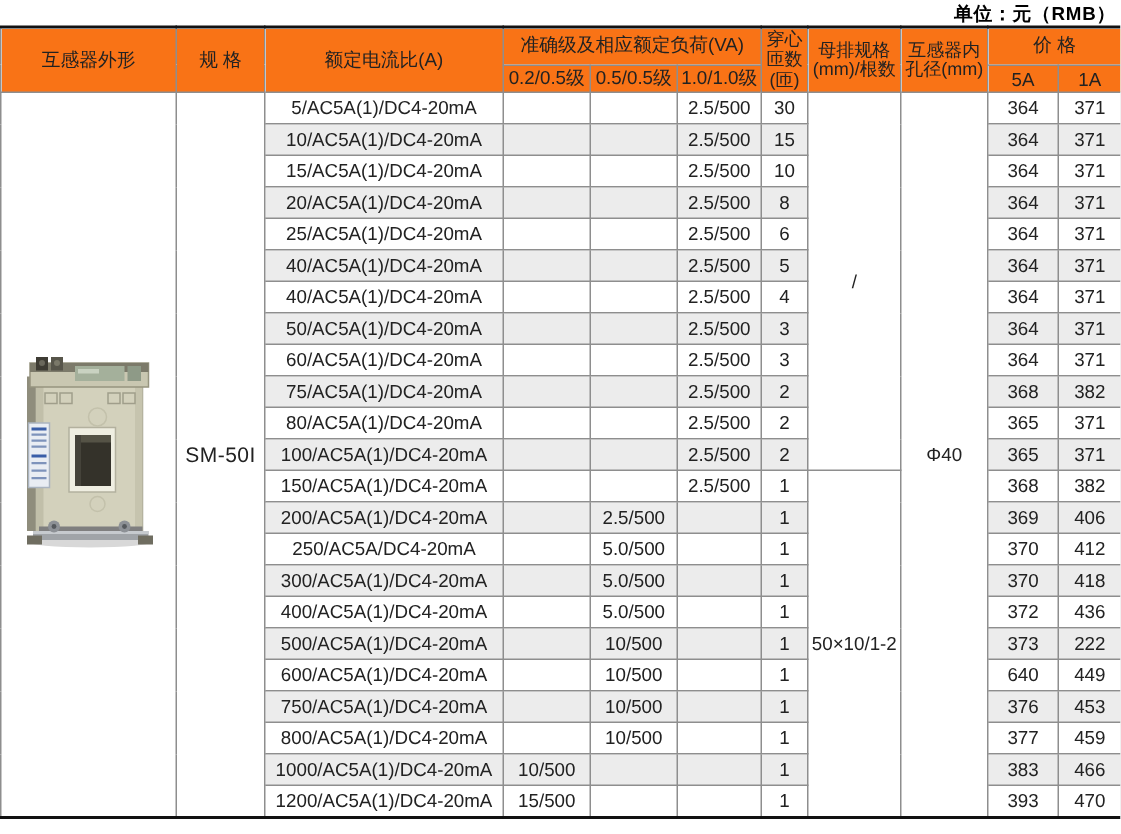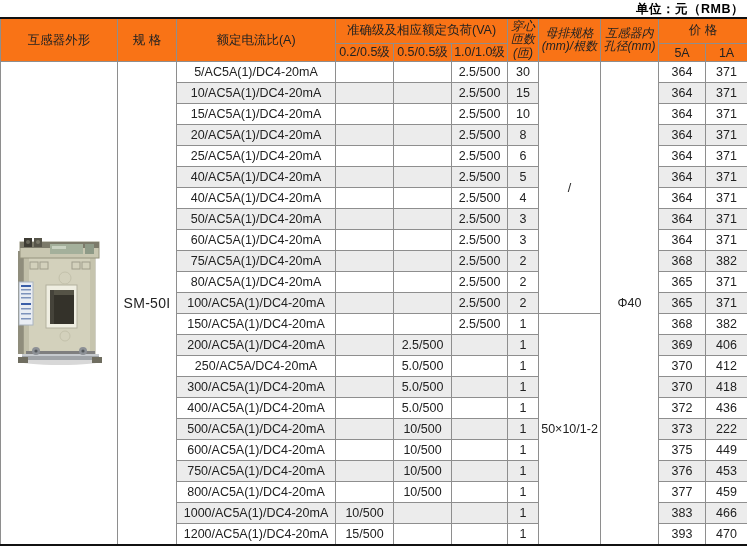--- a/index.html
+++ b/index.html
@@ -19,21 +19,21 @@
   }
   th, td {
     border:1px solid #8e8e8e;
     text-align:center; vertical-align:middle;
     color:#222; overflow:hidden;
     font-size:12.5px;
   }
   thead th { background:#f97316; font-weight:normal; }
   thead tr.h1 th { height:25px; }
   thead tr.h2 th { height:16px; }
-  th.multiline { white-space:pre-line; line-height:1.12; font-size:12px; padding:1px 0;font-style:italic; }
+  th.multiline { white-space:pre-line; line-height:1.12; font-size:12px; padding:1px 0; }
   tbody td { height:21px; background:#fff; padding:0 1px; }
   tbody tr.stripe td { background:#ececec; }
   tbody td.merged { background:#fff; }
   td.spec-cell { font-size:14px; letter-spacing:0.3px; }
 
   .photo-wrap {
     position:absolute; left:13px; top:233px; width:93px; height:133px;
     pointer-events:none;
   }
 </style>
@@ -248,21 +248,21 @@
           <td>1</td>
           <td>373</td>
           <td>222</td>
         </tr>
         <tr>
           <td>600/AC5A(1)/DC4-20mA</td>
           <td></td>
           <td>10/500</td>
           <td></td>
           <td>1</td>
-          <td>375</td>
+          <td>640</td>
           <td>449</td>
         </tr>
         <tr class="stripe">
           <td>750/AC5A(1)/DC4-20mA</td>
           <td></td>
           <td>10/500</td>
           <td></td>
           <td>1</td>
           <td>376</td>
           <td>453</td>

